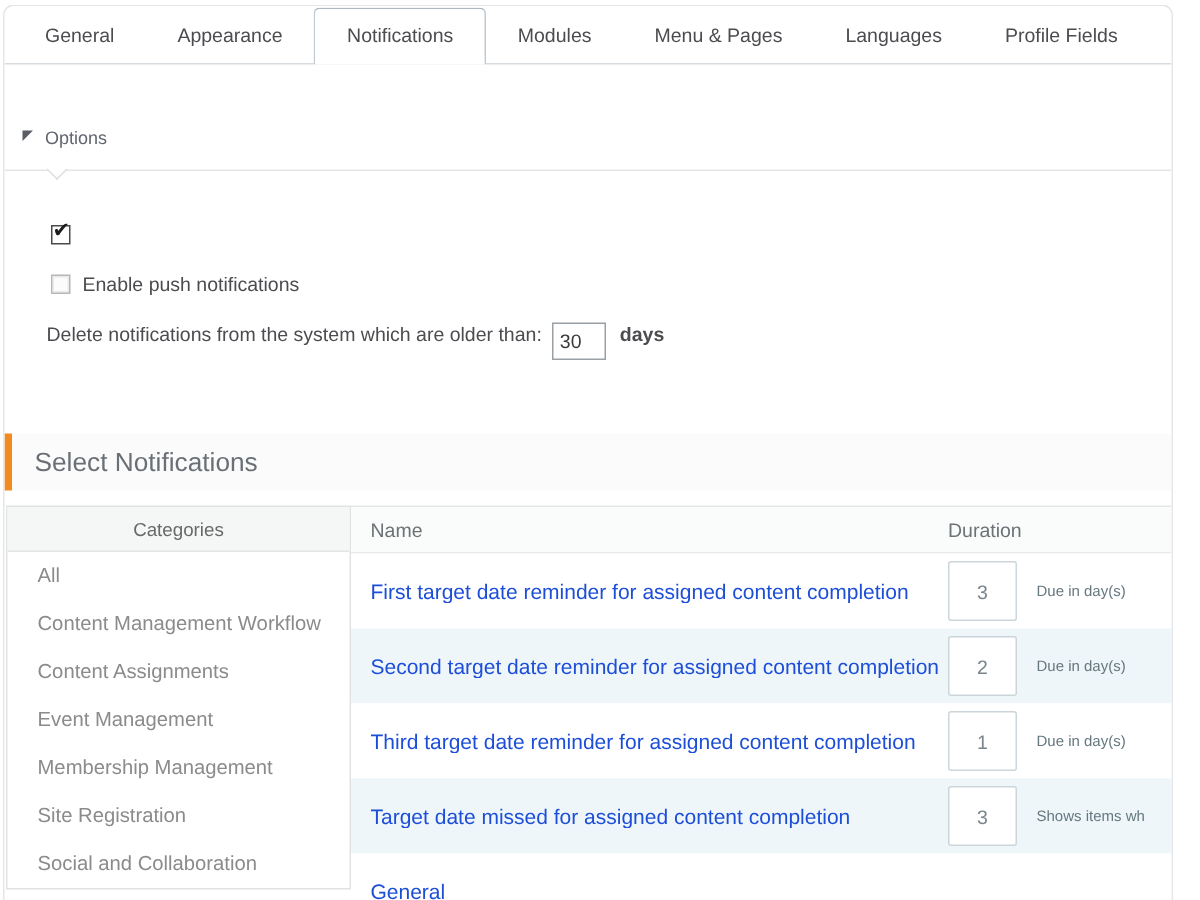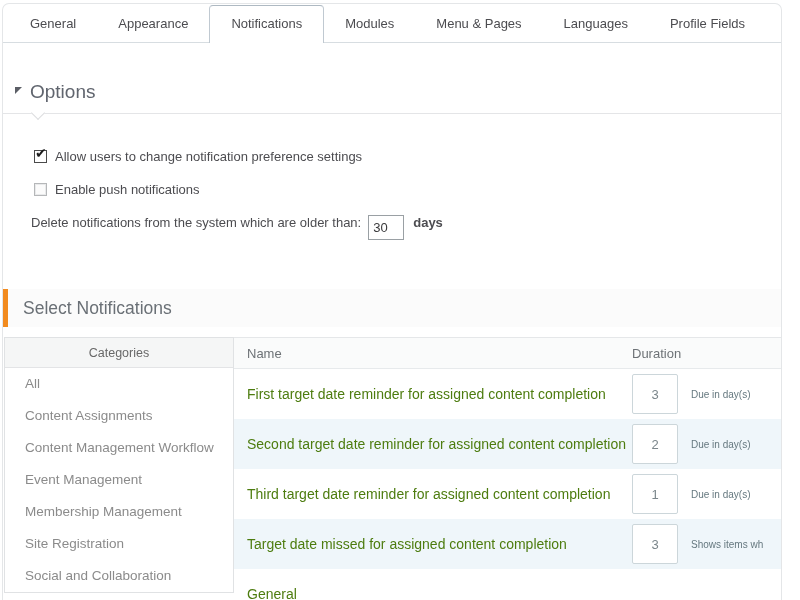--- a/index.html
+++ b/index.html
@@ -51,21 +51,21 @@
     height: 26px;
     cursor: pointer;
   }
   .tri {
     width: 0; height: 0;
     border-top: 7px solid #5b5e66;
     border-right: 7px solid transparent;
     margin: -4px 8px 0 0;
   }
   .options-title {
-    font-size: 19px;
+    font-size: 12px;
     color: #60656e;
   }
   .divider {
     position: relative;
     margin-top: 8px;
     border-top: 1px solid #e4e5e7;
     height: 12px;
   }
   .notch {
     position: absolute;
@@ -198,21 +198,21 @@
     align-items: center;
     height: 50px;
     background: #fff;
   }
   .trow.alt { background: #eff6fa; }
   .trow .name {
     width: 398px;
     padding-left: 13px;
     flex: none;
     font-size: 14px;
-    color: #4d7c0f;
+    color: #1d4ed8;
     white-space: nowrap;
     overflow: hidden;
   }
   .duration-input {
     width: 46px; height: 40px;
     flex: none;
     border: 1px solid #ccd6da;
     border-radius: 2px;
     background: #fff;
     text-align: center;
@@ -248,21 +248,20 @@
     <span class="options-title">Options</span>
   </div>
   <div class="divider">
     <span class="notch"></span>
   </div>
 
   <div class="cb-row first">
     <span class="checkbox">
         <span class="glyph">✔</span>
       </span>
-    <span class="cb-label">Allow users to change notification preference settings</span>
   </div>
   <div class="cb-row">
     <span class="checkbox unchecked">
         <span class="glyph"></span>
       </span>
     <span class="cb-label">Enable push notifications</span>
   </div>
 
   <div class="delete-row">
     <span class="lbl">Delete notifications from the system which are older than:</span>
@@ -273,22 +272,22 @@
   <div class="sn-header">
     <span class="sn-accent"></span>
     <span class="sn-title">Select Notifications</span>
   </div>
 
   <div class="sn-body">
 
     <div class="categories">
       <div class="cat-header">Categories</div>
       <div class="cat-item">All</div>
+      <div class="cat-item">Content Management Workflow</div>
       <div class="cat-item">Content Assignments</div>
-      <div class="cat-item">Content Management Workflow</div>
       <div class="cat-item">Event Management</div>
       <div class="cat-item">Membership Management</div>
       <div class="cat-item">Site Registration</div>
       <div class="cat-item">Social and Collaboration</div>
     </div>
 
     <div class="ntable">
       <div class="thead">
         <span class="col-name">Name</span>
         <span class="col-duration">Duration</span>

